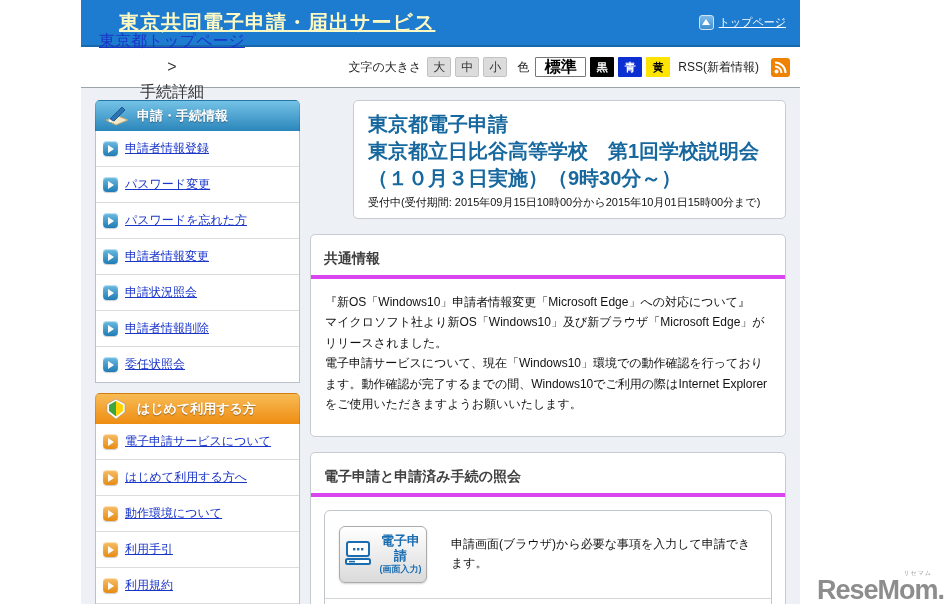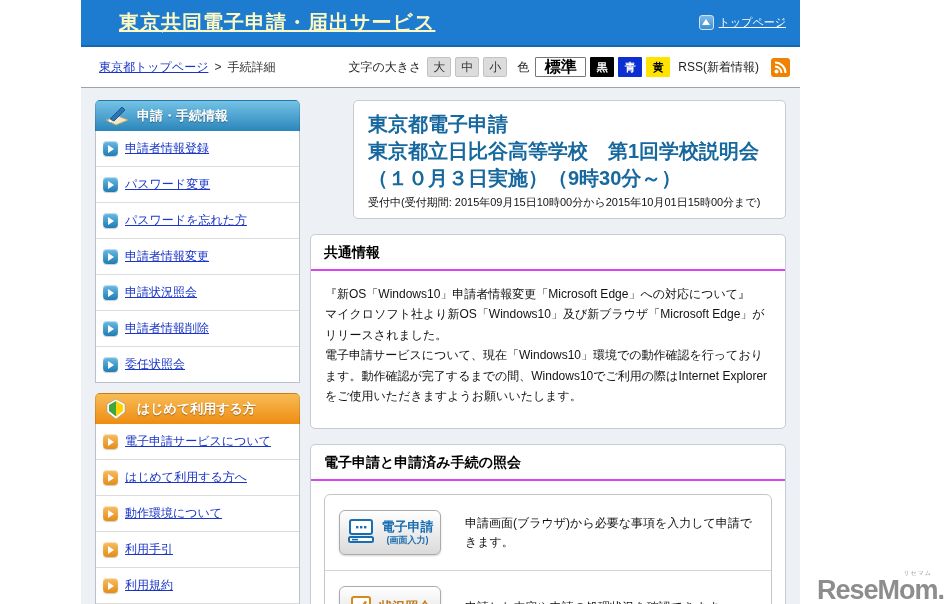--- a/index.html
+++ b/index.html
@@ -28,21 +28,21 @@
     display:inline-flex; align-items:center; justify-content:center;
   }
   .up-btn::after { content:""; border-bottom:6px solid #fff; border-left:4px solid transparent; border-right:4px solid transparent; margin-top:-1px; }
   .top-link a { color:#fff; font-size:11px; text-decoration:underline; cursor:pointer; }
 
   
   .crumb-row {
     height:41px; background:#fff; display:flex; align-items:center; justify-content:space-between;
     padding:0 10px 0 18px; border-bottom:1px solid #9aa4ab;
   }
-  .crumbs { font-size:12px; color:#333; display:flex; align-items:center; gap:6px; }
+  .crumbs { font-size:16px; color:#333; display:flex; align-items:center; gap:6px;flex-direction:column; }
   .crumbs a { color:#1a35c8; text-decoration:underline; cursor:pointer; }
   .toolbar { display:flex; align-items:center; gap:4px; font-size:12px; }
   .tb-label { color:#222; margin:0 2px 0 6px; }
   .size-btn {
     width:24px; height:20px; background:#dcdcdc; border:1px solid #c2c2c2; border-radius:2px;
     font-size:12px; color:#333; display:inline-flex; align-items:center; justify-content:center; cursor:pointer;
   }
   .swatch {
     width:24px; height:20px; display:inline-flex; align-items:center; justify-content:center;
     font-size:11px; font-weight:bold; cursor:pointer; border-radius:1px;
@@ -88,31 +88,31 @@
   .main { flex:1; min-width:0; }
   .panel {
     background:#fff; border:1px solid #c6ccd2; border-radius:5px; margin-bottom:15px; overflow:hidden;
   }
   .proc { padding:10px 14px 8px;margin-left:43px; }
   .proc h2 { color:#17689e; font-size:20px; line-height:1.35; font-weight:bold; }
   .proc h2 span { display:block; }
   .proc .status { font-size:11px; color:#111; margin-top:3px; }
 
   .panel .sec-hd {
-    color:#000000; font-size:14px; font-weight:bold; padding:9px 13px 7px;
-    border-bottom:2px solid #d946ef;
+    color:#404040; font-size:14px; font-weight:bold; padding:15px 13px 7px;
+    border-bottom:4px solid #d946ef;
   }
   .sec-body { padding:13px 14px 22px; font-size:12px; line-height:1.7; color:#111; }
   .sec-body p { margin:0; }
 
   .inq-box { border:1px solid #c0c6cc; border-radius:6px; margin:13px 13px 16px; background:#fff; }
   .inq-row { display:flex; align-items:center; gap:24px; padding:15px 14px; }
   .inq-row + .inq-row { border-top:1px solid #d5d5d5; }
   .act-btn {
-    width:102px; flex:none; display:flex; align-items:center; justify-content:center; gap:7px;
+    width:88px; flex:none; display:flex; align-items:center; justify-content:flex-start; gap:7px;
     background:linear-gradient(#ffffff,#dadada); border:1px solid #ababab; border-radius:6px;
     padding:7px 4px; cursor:pointer; box-shadow:0 1px 2px rgba(0,0,0,.18);
   }
   .act-btn .lbl { font-weight:bold; font-size:13px; line-height:1.15; text-align:center; }
   .act-btn.t-blue .lbl { color:#1a6db0; }
   .act-btn.t-orange .lbl { color:#c07818; }
   .act-btn .sub { display:block; font-size:9px; font-weight:bold; }
   .inq-desc { font-size:12px; color:#111; line-height:1.6; }
 
   

